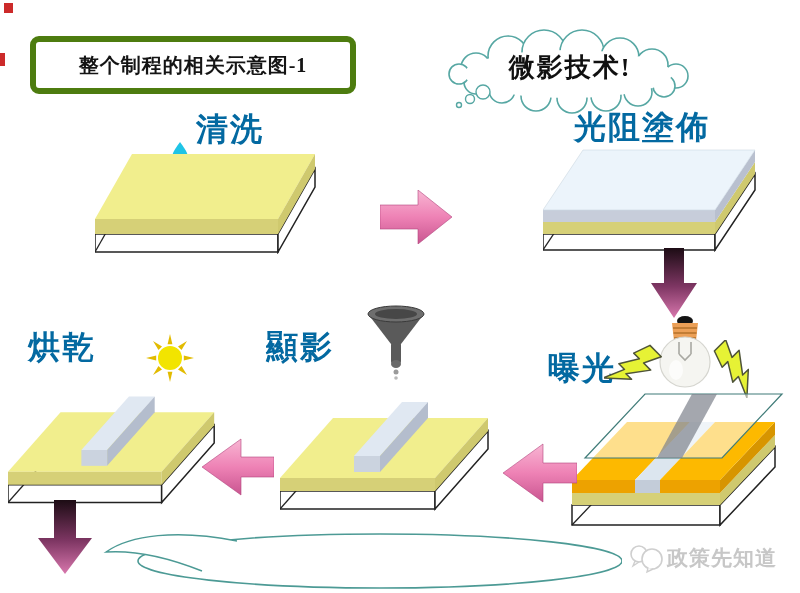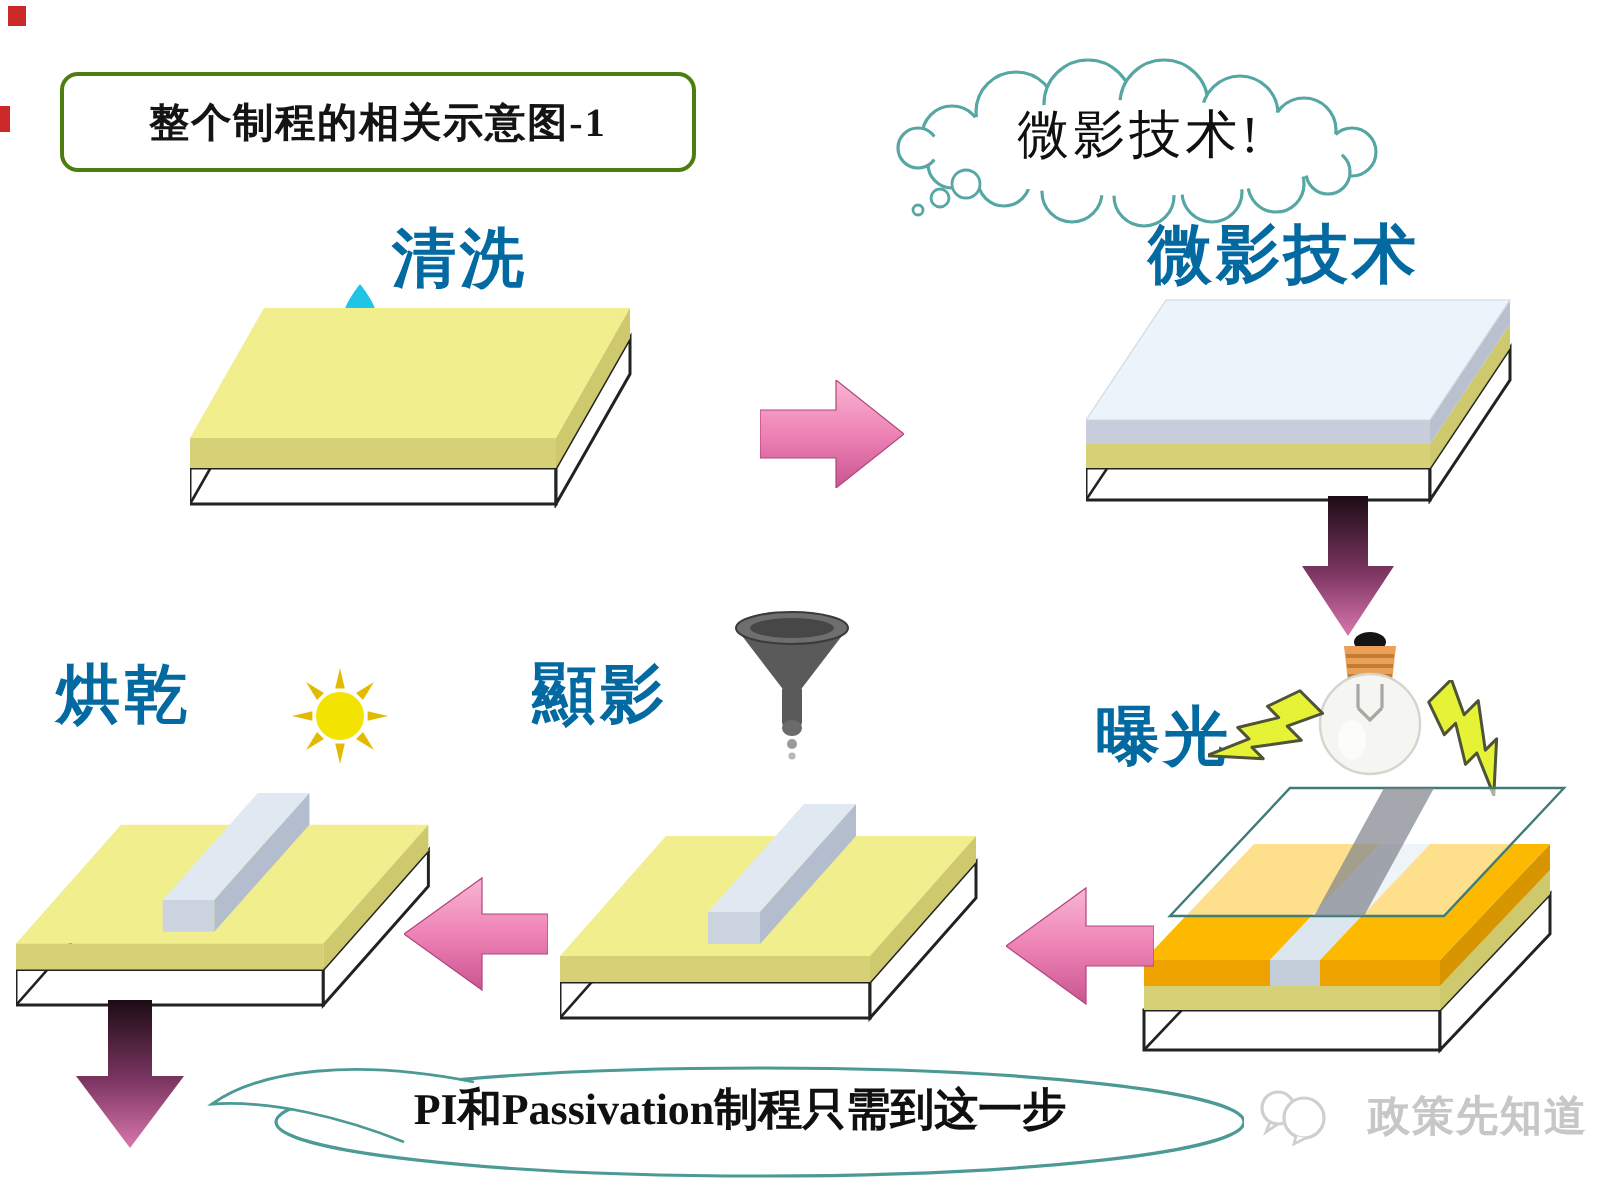--- a/index.html
+++ b/index.html
@@ -7,36 +7,36 @@
     position:relative;width:800px;height:593px;background:#ffffff;overflow:hidden;
     font-family:"Liberation Sans",sans-serif;
   }
   .abs{position:absolute;}
   .stage-label{
     position:absolute;color:#0369a1;font-size:32px;font-weight:600;
     font-family:"Liberation Sans",sans-serif;letter-spacing:2px;white-space:nowrap;
   }
   .title-box{
     position:absolute;left:30px;top:36px;width:314px;height:46px;
-    border:2px solid #4d7c0f;border-radius:9px;background:#fff;
+    border:6px solid #4d7c0f;border-radius:9px;background:#fff;
     display:flex;align-items:center;justify-content:center;
     font-family:"Liberation Serif",serif;font-size:20px;font-weight:700;
     color:#141414;letter-spacing:1px;
   }
   .cloud-text{
     position:absolute;left:470px;top:50px;width:200px;text-align:center;
-    font-family:"Liberation Serif",serif;font-size:26px;font-weight:400;color:#101010;
+    font-family:"Liberation Serif",serif;font-size:26px;font-weight:700;color:#101010;
     letter-spacing:2px;
   }
   .bubble-text{
     position:absolute;left:150px;top:540px;width:440px;text-align:center;
     font-family:"Liberation Serif",serif;font-size:22px;font-weight:600;color:#101010;
   }
   .watermark{
-    position:absolute;left:628px;top:542px;display:flex;align-items:center;gap:20px;
+    position:absolute;left:628px;top:542px;display:flex;align-items:center;gap:3px;
   }
   .watermark-text{
     font-family:"Liberation Serif",serif;font-size:21px;font-weight:700;color:#c7c7c7;
     letter-spacing:1px;white-space:nowrap;
   }
   .artifact{position:absolute;background:#cc2a2a;}
   svg{display:block;}
 </style>
 </head>
 <body>
@@ -86,21 +86,21 @@
     <ellipse cx="142" cy="48" rx="104" ry="24" fill="#ffffff"></ellipse>
     <g fill="#ffffff" stroke="#56a7a3" stroke-width="1.4">
       <circle cx="57" cy="66" r="7"></circle>
         <circle cx="44" cy="73" r="4.5"></circle>
         <circle cx="33" cy="79" r="2.5"></circle>
     </g>
   </svg>
   <div class="cloud-text">微影技术!</div>
 
   <div class="stage-label" style="left:196px;top:108px;">清洗</div>
-  <div class="stage-label" style="left:574px;top:106px;">微影技术</div>
+  <div class="stage-label" style="left:574px;top:106px;">光阻塗佈</div>
   <div class="stage-label" style="left:548px;top:331px;margin-top:16px;">曝光</div>
   <div class="stage-label" style="left:246px;top:326px;margin-left:20px;">顯影</div>
   <div class="stage-label" style="left:28px;top:326px;">烘乾</div>
 
   <svg class="abs" style="left:165px;top:140px;" width="70" height="70" viewBox="0 0 70 70">
     <g fill="#1fc4e6">
       <g transform="translate(7,2)">
           <path d="M8,0 C8,0 0,10 0,15 A8,8.5 0 1 0 16,15 C16,10 8,0 8,0 Z"></path>
         </g>
       <g transform="translate(15,14) scale(0.95)">
@@ -244,21 +244,20 @@
   </svg>
 
   <svg class="abs" style="left:38px;top:500px;" width="54" height="74" viewBox="0 0 54 74">
     <polygon points="16,0 38,0 38,38 54,38 27,74 0,38 16,38" fill="url(#gradDark)"></polygon>
   </svg>
 
   <svg class="abs" style="left:102px;top:524px;" width="520" height="69" viewBox="0 0 520 69">
     <ellipse cx="278" cy="37" rx="242" ry="27" fill="#ffffff" stroke="#4c9a95" stroke-width="1.6"></ellipse>
     <path d="M 135,17 C 75,5 28,11 4,28 C 34,26 70,35 100,47" fill="#ffffff" stroke="#4c9a95" stroke-width="1.4"></path>
   </svg>
-  <div class="bubble-text">PI和Passivation制程只需到这一步</div>
 
   <div class="watermark">
     <svg width="36" height="32" viewBox="0 0 36 32">
       <circle cx="11" cy="12" r="8" fill="none" stroke="#cfcfcf" stroke-width="1.6"></circle>
       <path d="M7,19 L5,24 L11,20" fill="none" stroke="#cfcfcf" stroke-width="1.4"></path>
       <circle cx="24" cy="17" r="10" fill="#ffffff" stroke="#cfcfcf" stroke-width="1.6"></circle>
       <path d="M20,26 L19,30 L25,27" fill="#ffffff" stroke="#cfcfcf" stroke-width="1.4"></path>
     </svg>
     <span class="watermark-text">政策先知道</span>
   </div>

